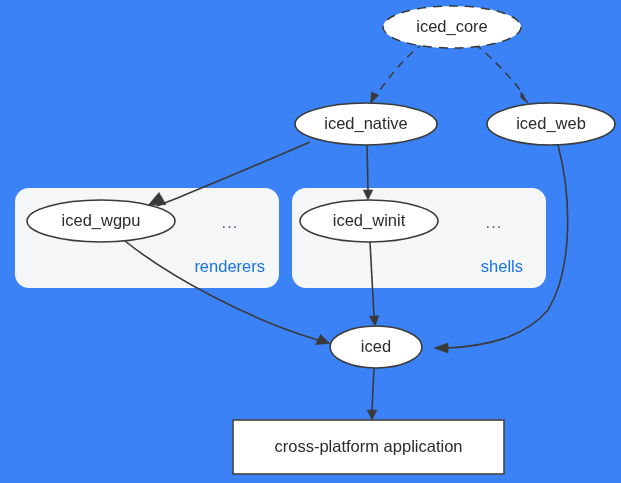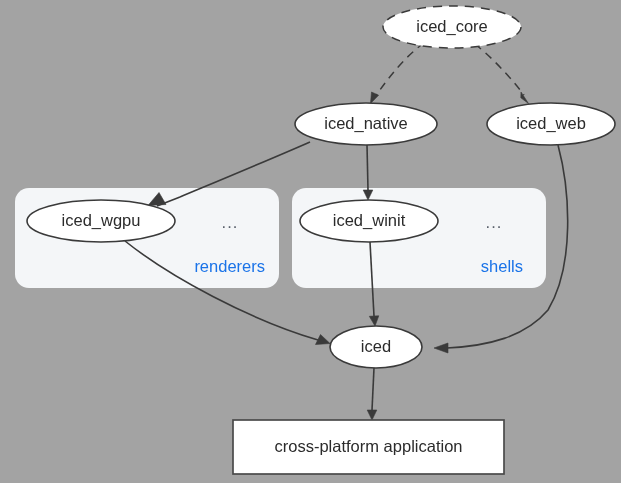--- a/index.html
+++ b/index.html
@@ -7,21 +7,21 @@
     padding: 0;
     background: #ffffff;
   }
   body {
     font-family: "Liberation Sans", sans-serif;
   }
   #diagram-root {
     position: relative;
     width: 621px;
     height: 483px;
-    background: #a3a3a3;
+    background: #3b82f6;
     overflow: hidden;
   }
   #graph-svg {
     position: absolute;
     left: 0;
     top: 0;
     width: 621px;
     height: 483px;
   }
   .cluster-rect {

